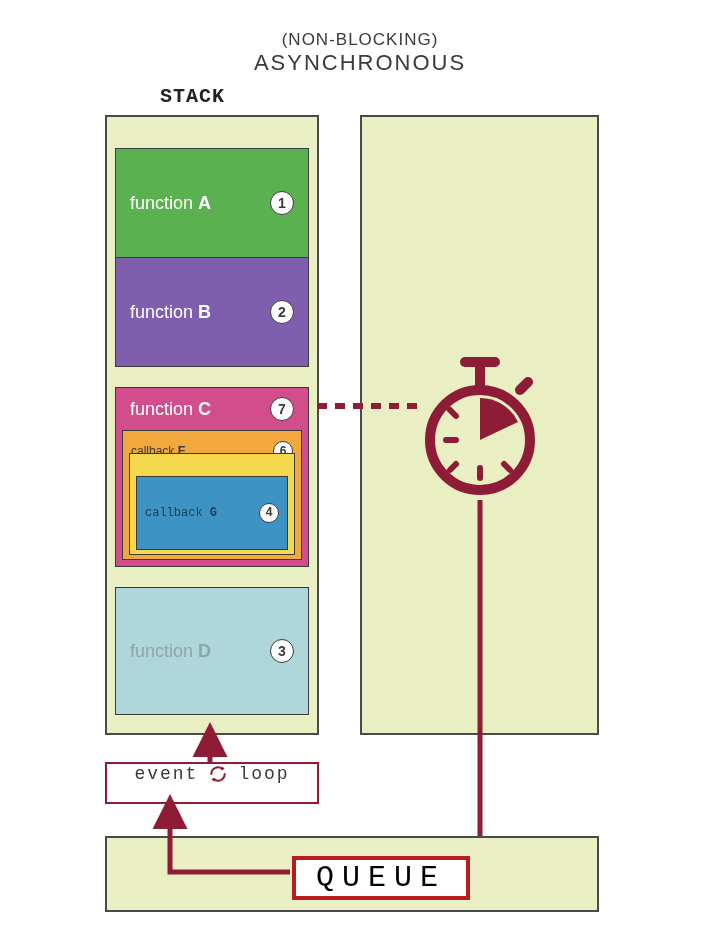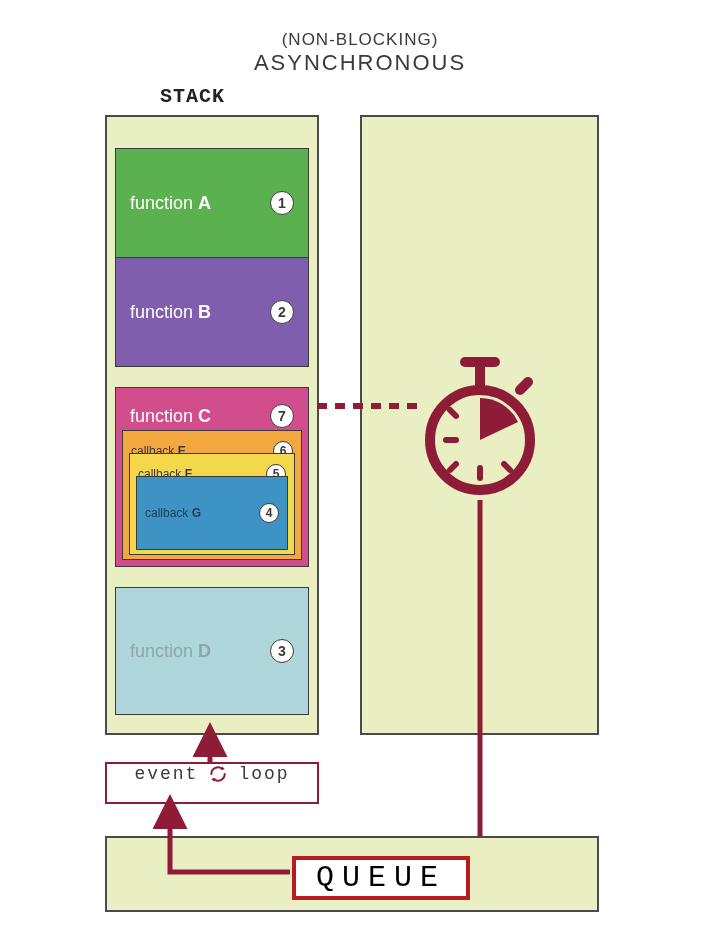--- a/index.html
+++ b/index.html
@@ -74,21 +74,21 @@
   }
   .frame .label-row {
     display: flex;
     align-items: center;
     padding: 0 14px;
     height: 100%;
     font-size: 18px;
   }
   .frame .label-row.short {
     height: auto;
-    padding: 16px 14px;
+    padding: 9px 14px;
   }
   .frame .flabel { flex: 1; }
   .frame .flabel b { font-weight: 800; }
   .badge {
     display: inline-flex;
     align-items: center;
     justify-content: center;
     background: #fff;
     color: #3a3a3a;
     border: 1px solid #3a3a3a;
@@ -116,21 +116,21 @@
     color: #3a3a3a;
   }
   .cb .cb-row {
     display: flex;
     align-items: center;
     justify-content: space-between;
     padding: 10px 8px;
   }
   .cb-e { left: 6px; right: 6px; top: 42px; bottom: 6px; background: #f3a83f; }
   .cb-f { left: 6px; right: 6px; top: 22px; bottom: 4px; background: #f4d84b; }
-  .cb-g { left: 6px; right: 6px; top: 22px; bottom: 4px; background: #3e93c5; color: #1d3d53; }
+  .cb-g { left: 6px; right: 6px; top: 22px; bottom: 4px; background: #3e93c5; color: #1d3d53; font-family: Liberation Mono, monospace; }
   .cb-g .cb-row { height: 100%; box-sizing: border-box; }
 
   
   .event-loop {
     left: 105px;
     top: 762px;
     width: 214px;
     height: 42px;
     border: 2px solid #8e1c36;
     background: #fff;
@@ -227,26 +227,20 @@
       </div>
 
       <div class="cb cb-e">
         <div class="cb-row">
           <span>
             <span>callback </span><b>E</b>
           </span>
           <span class="badge sm">6</span>
         </div>
         <div class="cb cb-f">
-          <div class="cb-row">
-            <span>
-              <span>callback </span><b>F</b>
-            </span>
-            <span class="badge sm">5</span>
-          </div>
           <div class="cb cb-g">
             <div class="cb-row">
               <span>
                 <span>callback </span><b>G</b>
               </span>
               <span class="badge sm">4</span>
             </div>
           </div>
         </div>
       </div>

